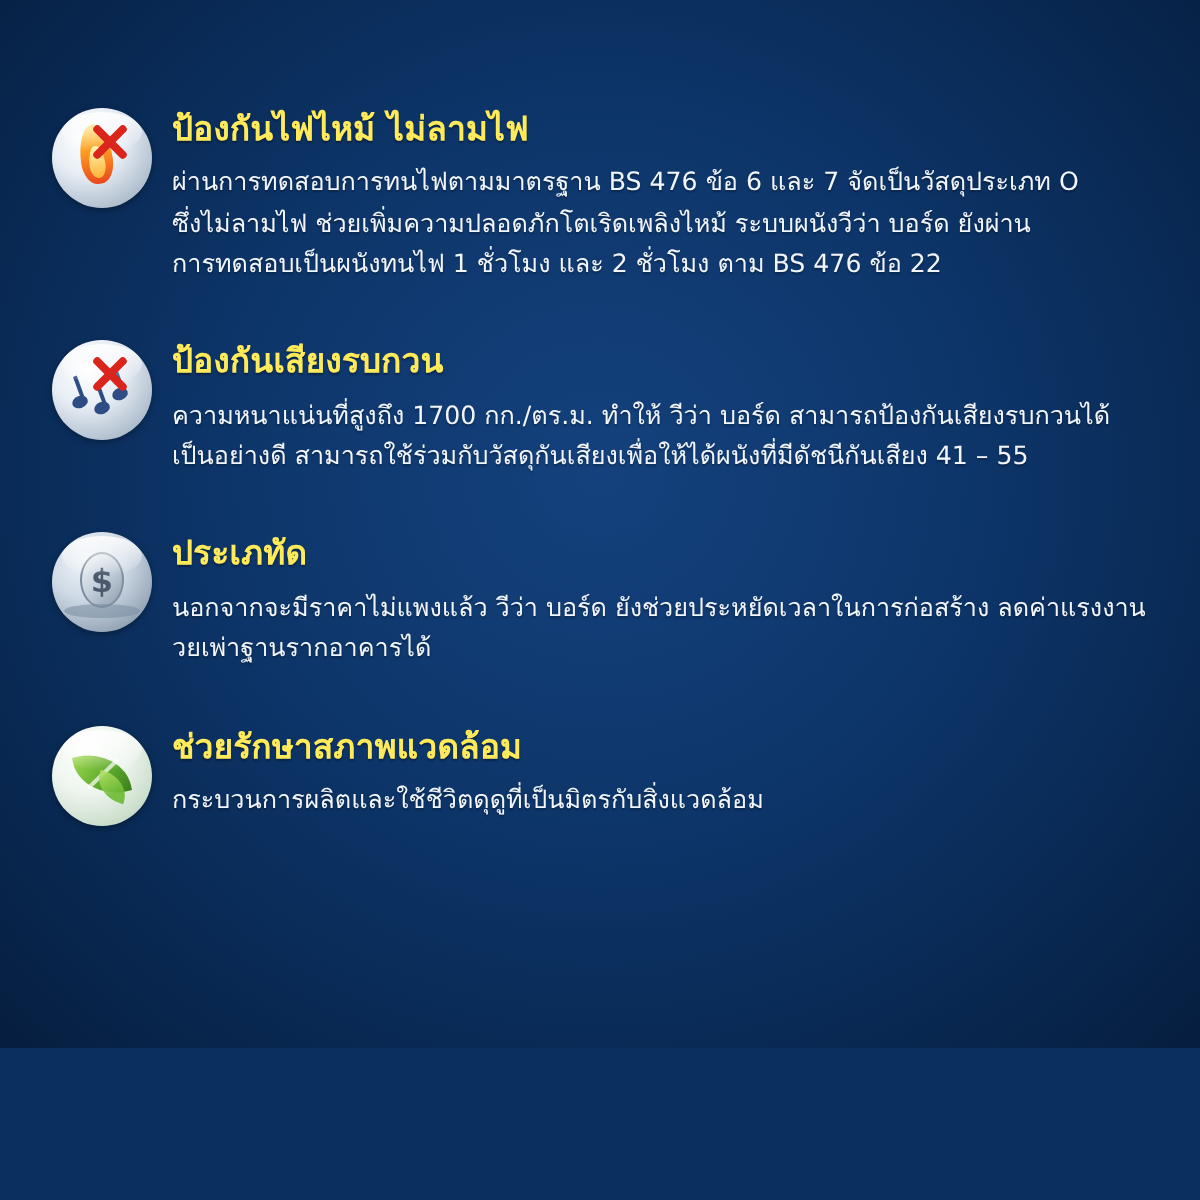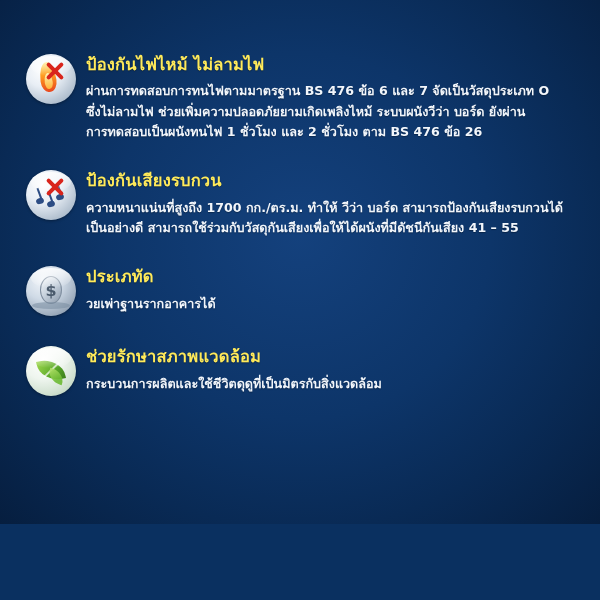--- a/index.html
+++ b/index.html
@@ -203,21 +203,20 @@
     letter-spacing: 0.2px;
     text-shadow: 0 1px 1px rgba(0,0,0,0.35);
   }
 
   .feat-body {
     color: #f2f6fb;
     font-size: 12.6px;
     line-height: 1.62;
     margin: 0;
     text-shadow: 0 1px 1px rgba(0,0,0,0.3);
-    font-weight: bold;
   }
   .feat-body span { display: block; }
 </style>
 </head>
 <body>
 
 <div class="poster">
   <div class="features">
 
     <div class="feature">
@@ -225,22 +224,22 @@
         <div class="icon-circle ic-fire">
           <div class="flame"></div>
           <div class="icon-gloss"></div>
         </div>
         <div class="cross"></div>
       </div>
       <div class="text-col">
         <div class="feat-title">ป้องกันไฟไหม้ ไม่ลามไฟ</div>
         <p class="feat-body">
           <span>ผ่านการทดสอบการทนไฟตามมาตรฐาน BS 476 ข้อ 6 และ 7 จัดเป็นวัสดุประเภท O</span>
-          <span>ซึ่งไม่ลามไฟ ช่วยเพิ่มความปลอดภัยยามเกิดเพลิงไหม้ ระบบผนังวีว่า บอร์ด ยังผ่าน</span>
-          <span>การทดสอบเป็นผนังทนไฟ 1 ชั่วโมง และ 2 ชั่วโมง ตาม BS 476 ข้อ 26</span>
+          <span>ซึ่งไม่ลามไฟ ช่วยเพิ่มความปลอดภักโตเริดเพลิงไหม้ ระบบผนังวีว่า บอร์ด ยังผ่าน</span>
+          <span>การทดสอบเป็นผนังทนไฟ 1 ชั่วโมง และ 2 ชั่วโมง ตาม BS 476 ข้อ 22</span>
         </p>
       </div>
     </div>
 
     <div class="feature">
       <div class="icon-wrap">
         <div class="icon-circle ic-sound">
           <div class="notes">
             <div class="note n1"></div>
             <div class="note n2"></div>
@@ -265,20 +264,21 @@
           <div class="coin">
               <div class="coin-s">$</div>
             </div>
           <div class="coin-base"></div>
           <div class="icon-gloss"></div>
         </div>
       </div>
       <div class="text-col">
         <div class="feat-title">ประเภทัด</div>
         <p class="feat-body">
+          <span>นอกจากจะมีราคาไม่แพงแล้ว วีว่า บอร์ด ยังช่วยประหยัดเวลาในการก่อสร้าง ลดค่าแรงงาน</span>
           <span>วยเพ่าฐานรากอาคารได้</span>
         </p>
       </div>
     </div>
 
     <div class="feature">
       <div class="icon-wrap">
         <div class="icon-circle ic-leaf">
           <div class="leaf"></div>
           <div class="leaf2"></div>

